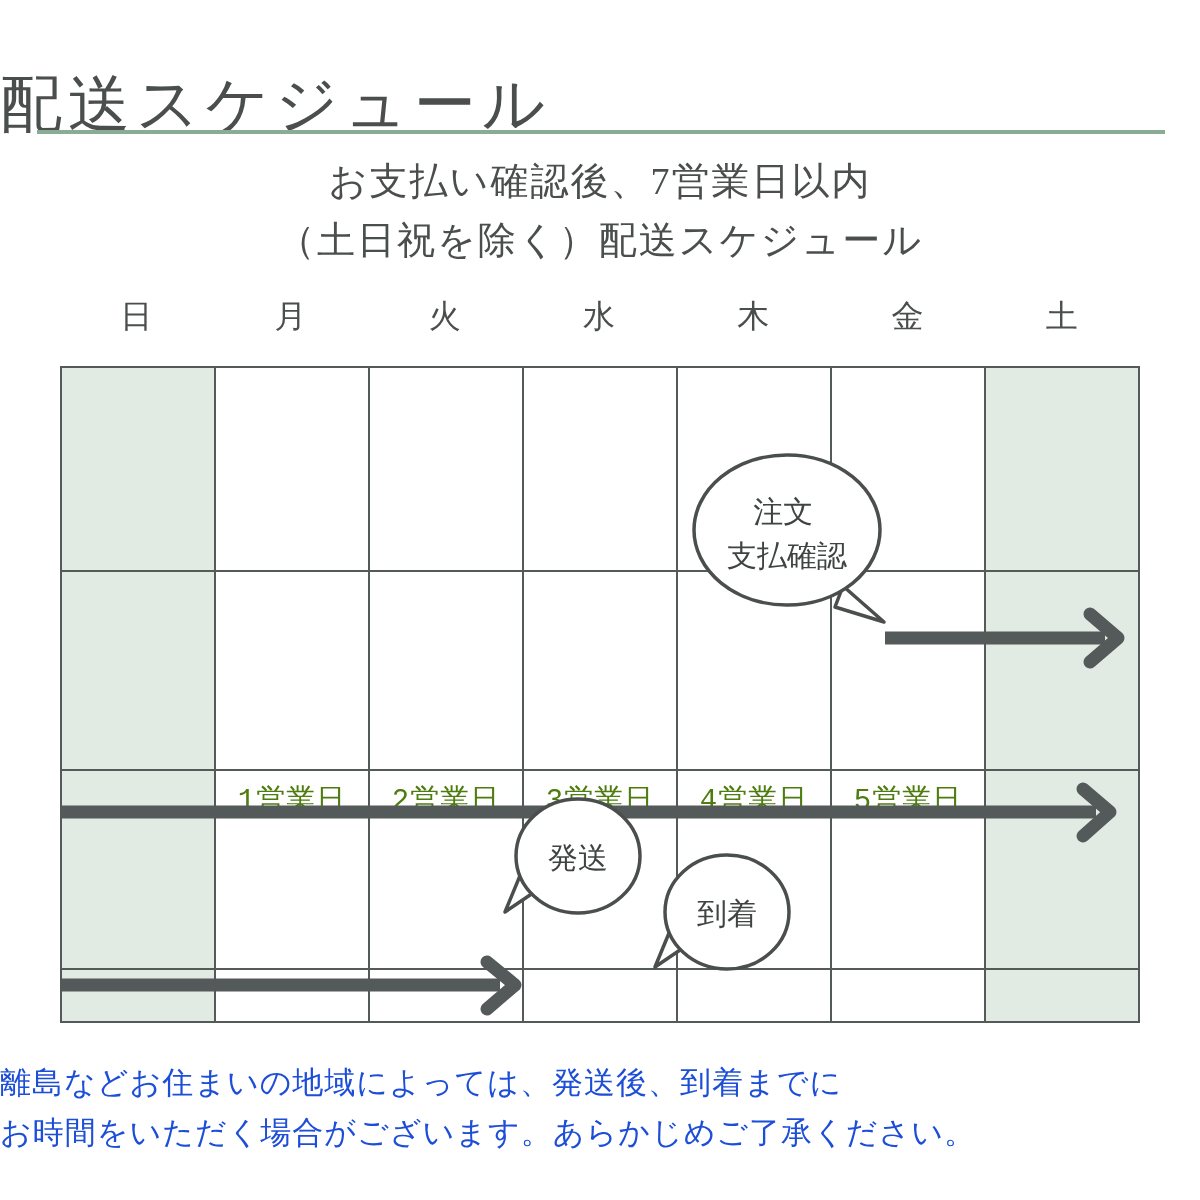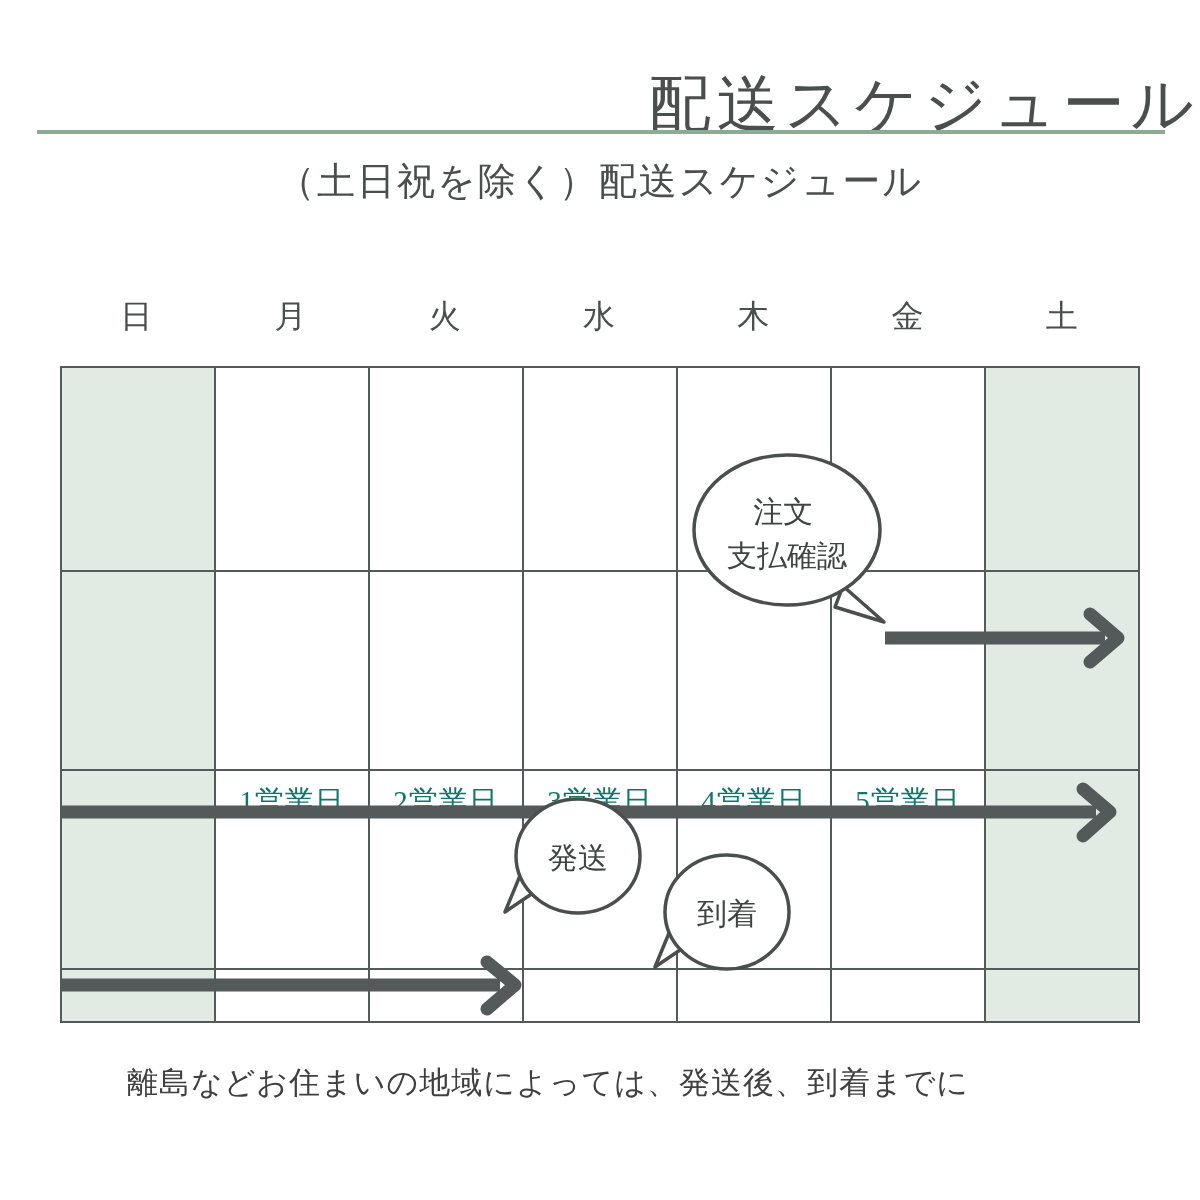--- a/index.html
+++ b/index.html
@@ -20,21 +20,21 @@
     position: absolute;
     inset: 0;
   }
 
   
   .title {
     position: absolute;
     top: 28px;
     left: 0;
     width: 1200px;
-    text-align: right;
+    text-align: left;
     font-size: 62px;
     letter-spacing: 6px;
     color: #4a4f4d;
     font-weight: normal;
     line-height: 1.1;
   }
 
   .title-rule {
     position: absolute;
     top: 130px;
@@ -98,24 +98,25 @@
     padding: 0;
     vertical-align: top;
     background: #ffffff;
   }
   .grid-table td.weekend { background: #e2eae4; }
 
   .cell-label {
     display: block;
     font-size: 29px;
     letter-spacing: 1px;
-    color: #0f766e;
+    color: #4d7c0f;
     padding-top: 16px;
     text-align: center;
     line-height: 1;
+    font-family: Liberation Mono, monospace;
   }
 
   
   tr.r1 { height: 165px; }
   tr.r2 { height: 161px; }
   tr.r3 { height: 161px; }
   tr.r4 { height: 43px; }
   tr.r5 { height: 127px; }
 
   
@@ -127,37 +128,38 @@
     height: 1200px;
     pointer-events: none;
   }
 
   
   .footer {
     position: absolute;
     top: 1058px;
     left: 0;
     width: 1096px;
-    text-align: center;
+    text-align: left;
     font-size: 31px;
     line-height: 1.6;
     letter-spacing: 1px;
-    color: #404040;
+    color: #1d4ed8;
   }
   .footer div { white-space: nowrap; }
 </style>
 </head>
 <body>
 
 <div class="page">
 
   <h1 class="title">配送スケジュール</h1>
   <div class="title-rule"></div>
 
   <div class="subtitle">
+    <div>お支払い確認後、7営業日以内</div>
     <div>（土日祝を除く）配送スケジュール</div>
   </div>
 
   <div class="weekdays">
     <div class="weekday">日</div>
     <div class="weekday">月</div>
     <div class="weekday">火</div>
     <div class="weekday">水</div>
     <div class="weekday">木</div>
     <div class="weekday">金</div>
@@ -298,15 +300,16 @@
     <g>
       <path d="M 683 948 L 655 967 L 674 921 Z" fill="#ffffff" stroke="#4a4f4d" stroke-width="3.5" stroke-linejoin="round"></path>
       <ellipse cx="727" cy="912" rx="62" ry="57" fill="#ffffff" stroke="#4a4f4d" stroke-width="3.5"></ellipse>
       <text x="727" y="924" text-anchor="middle" font-family="Liberation Serif, DejaVu Serif, serif" font-size="30" fill="#3f4442">到着</text>
     </g>
 
   </svg>
 
   <div class="footer">
     <div>離島などお住まいの地域によっては、発送後、到着までに</div>
+    <div>お時間をいただく場合がございます。あらかじめご了承ください。</div>
   </div>
 
 </div>
 
 </body></html>

